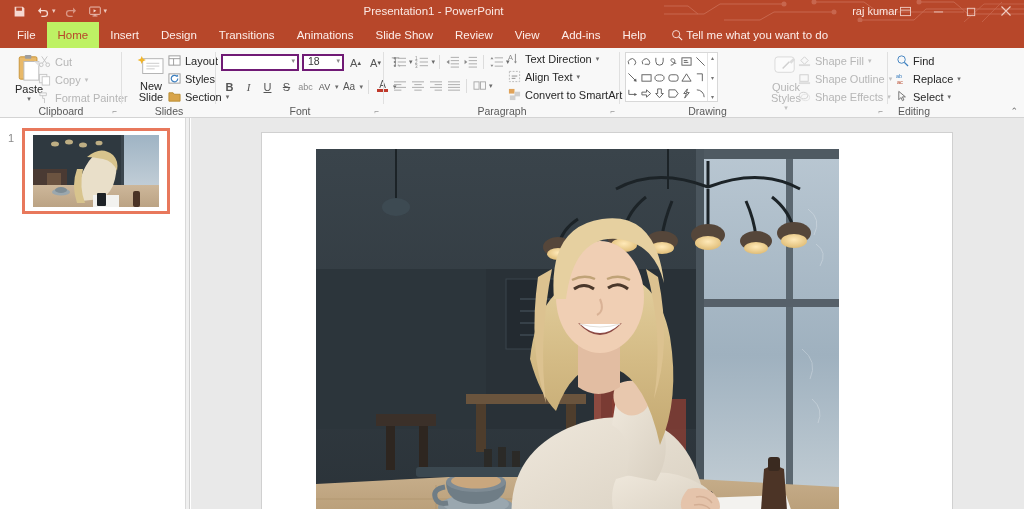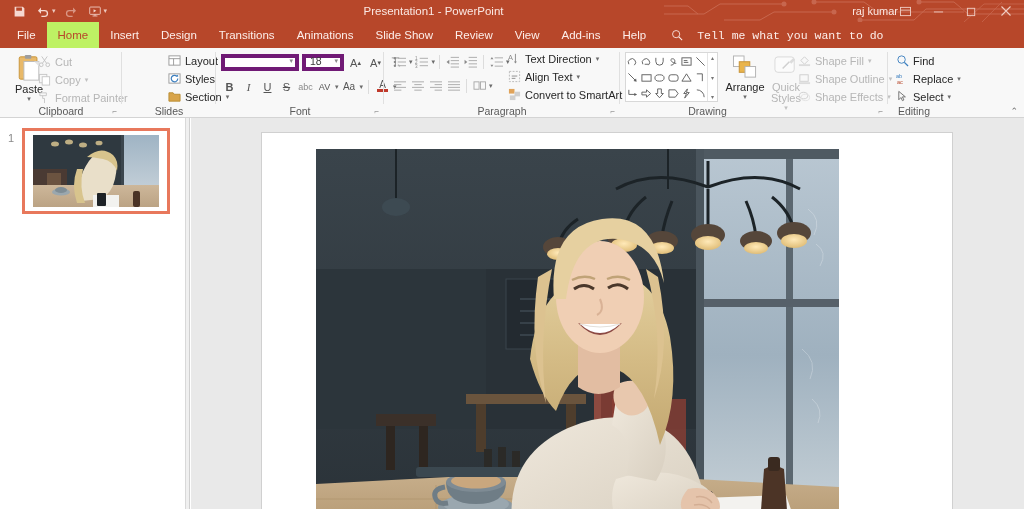--- a/index.html
+++ b/index.html
@@ -41,21 +41,21 @@
   .tabstrip {
     position:absolute; left:0; top:22px; width:1024px; height:26px;
     background:#b7472a;
   }
   .tabs { display:flex; align-items:flex-end; height:26px; padding-left:6px; }
   .tab {
     height:26px; line-height:26px; padding:0 11px; color:#fdeeea; font-size:11.5px;
     white-space:nowrap; cursor:default;
   }
   .tab.active { background:#bef264; color:#b7472a; }
-  .tellme { display:flex; align-items:center; gap:14px; margin-left:14px; color:#fdeeea; height:26px;font-family:Liberation Mono, monospace;}
+  .tellme { display:flex; align-items:center; gap:3px; margin-left:14px; color:#fdeeea; height:26px;}
   .tellme span { font-size:11.5px; }
   .share {
     position:absolute; right:8px; top:26px; height:22px; display:flex; align-items:center; gap:4px;
     color:#fdeeea; font-size:11.5px;
   }
 
   
   .ribbon {
     position:absolute; left:0; top:48px; width:1024px; height:70px;
     background:#f8f8f8; border-bottom:1px solid #d4d4d4;
@@ -92,21 +92,21 @@
   
   #g-slides { left:122px; width:94px; }
   #g-slides .newslide { position:absolute; left:6px; top:4px; }
   #g-slides .items { position:absolute; left:46px; top:6px; display:flex; flex-direction:column; gap:5px; }
 
   
   #g-font { left:216px; width:168px; }
   .fontrow1 { position:absolute; left:5px; top:6px; display:flex; align-items:center; gap:3px;}
   .fontrow2 { position:absolute; left:5px; top:30px; display:flex; align-items:center; gap:2px;}
   .fbox {
-    height:17px; border:4px solid #701a75; background:#fff; display:flex; align-items:center;
+    height:17px; border:2px solid #701a75; background:#fff; display:flex; align-items:center;
     padding:0 2px 4px 4px; font-size:10.5px; color:#3a3a3a;
   }
   .fbox .v { flex:1; }
   .fbox .dd { font-size:7px; color:#8a8a8a; padding-left:3px;}
   .ficon { width:17px; height:17px; display:flex; align-items:center; justify-content:center;
            font-size:11px; color:#555; }
   .vsep { width:1px; height:14px; background:#dcdcdc; margin:0 3px; }
 
   
   #g-para { left:384px; width:236px; }
@@ -318,20 +318,28 @@
             </svg>
           <span class="lbl dim">Format Painter</span>
         </div>
       </div>
       <div class="glabel">Clipboard</div>
       <div class="dlg">⌐</div>
       <div class="gsep"></div>
     </div>
 
     <div class="grp" id="g-slides">
+      <div class="newslide bigbtn">
+        <svg width="28" height="24" viewBox="0 0 30 26">
+          <rect x="6" y="4" width="22" height="16" fill="#ffffff" stroke="#b0b0b0"></rect>
+          <path stroke="#c9c9c9" d="M10 9h14M10 12h14M10 15h9"></path>
+          <path fill="#f0b429" d="M5 1l1.3 3.1L9.5 5.4 6.3 6.7 5 9.8 3.7 6.7.5 5.4 3.7 4.1z"></path>
+        </svg>
+        <div class="bl">New Slide</div>
+      </div>
       <div class="items">
         <div class="btn">
           <svg width="13" height="13" viewBox="0 0 14 14">
               <rect x="1" y="2" width="12" height="10" fill="#fff" stroke="#9a9a9a"></rect>
               <path stroke="#9a9a9a" d="M1 5h12M6 5v7"></path>
             </svg>
           <span class="lbl">Layout</span>
           <span class="car">▾</span>
         </div>
         <div class="btn">
@@ -624,29 +632,20 @@
               <svg width="11" height="11" viewBox="0 0 12 12">
                 <path fill="none" stroke="currentColor" d="M2 2a8 8 0 0 1 8 8"></path>
               </svg>
             </div>
         </div>
         <div class="shapescroll">
           <span>▴</span>
           <span>▾</span>
           <span>▾</span>
         </div>
-      </div>
-      <div class="arrange bigbtn">
-        <svg width="26" height="25" viewBox="0 0 26 26">
-          <rect x="1" y="1" width="11" height="11" fill="#ffffff" stroke="#b3b3b3"></rect>
-          <rect x="7" y="7" width="11" height="11" fill="#e9b44c" stroke="#c79236"></rect>
-          <rect x="13" y="12" width="11" height="11" fill="#ffffff" stroke="#b3b3b3"></rect>
-        </svg>
-        <div class="bl">Arrange</div>
-        <div class="car">▾</div>
       </div>
       <div class="qstyles bigbtn">
         <svg width="27" height="25" viewBox="0 0 28 26">
           <rect x="2" y="2" width="20" height="16" rx="3" fill="#fbfbfb" stroke="#d8d8d8"></rect>
           <path fill="none" stroke="#d0d0d0" stroke-width="1.6" d="M10 14l7-7"></path>
           <path fill="#dcdcdc" d="M17 7l4-4 2 2-4 4z"></path>
         </svg>
         <div class="bl dim">Quick Styles</div>
         <div class="car dim">▾</div>
       </div>

